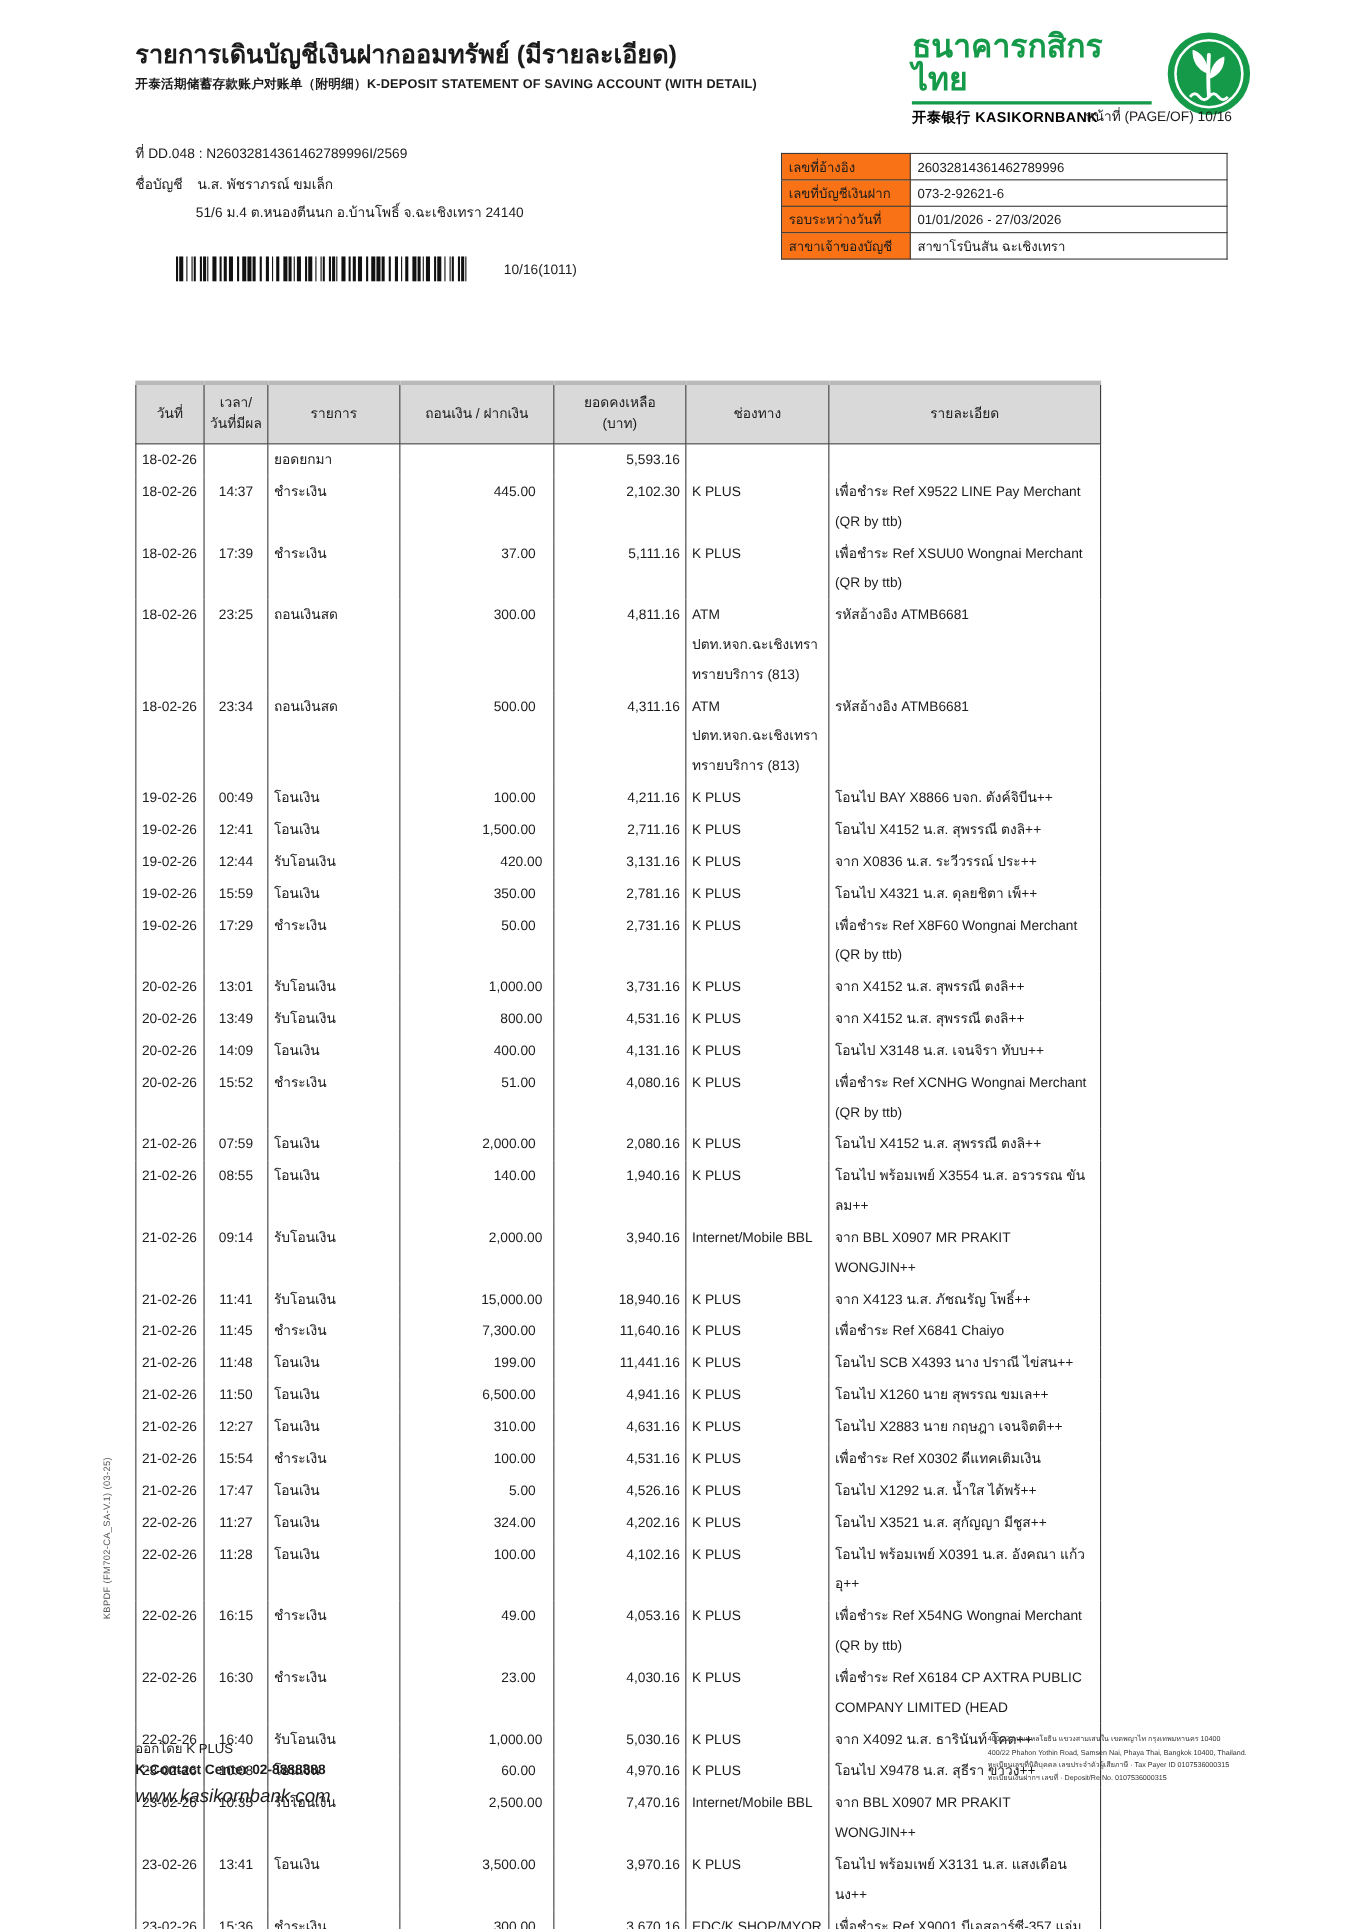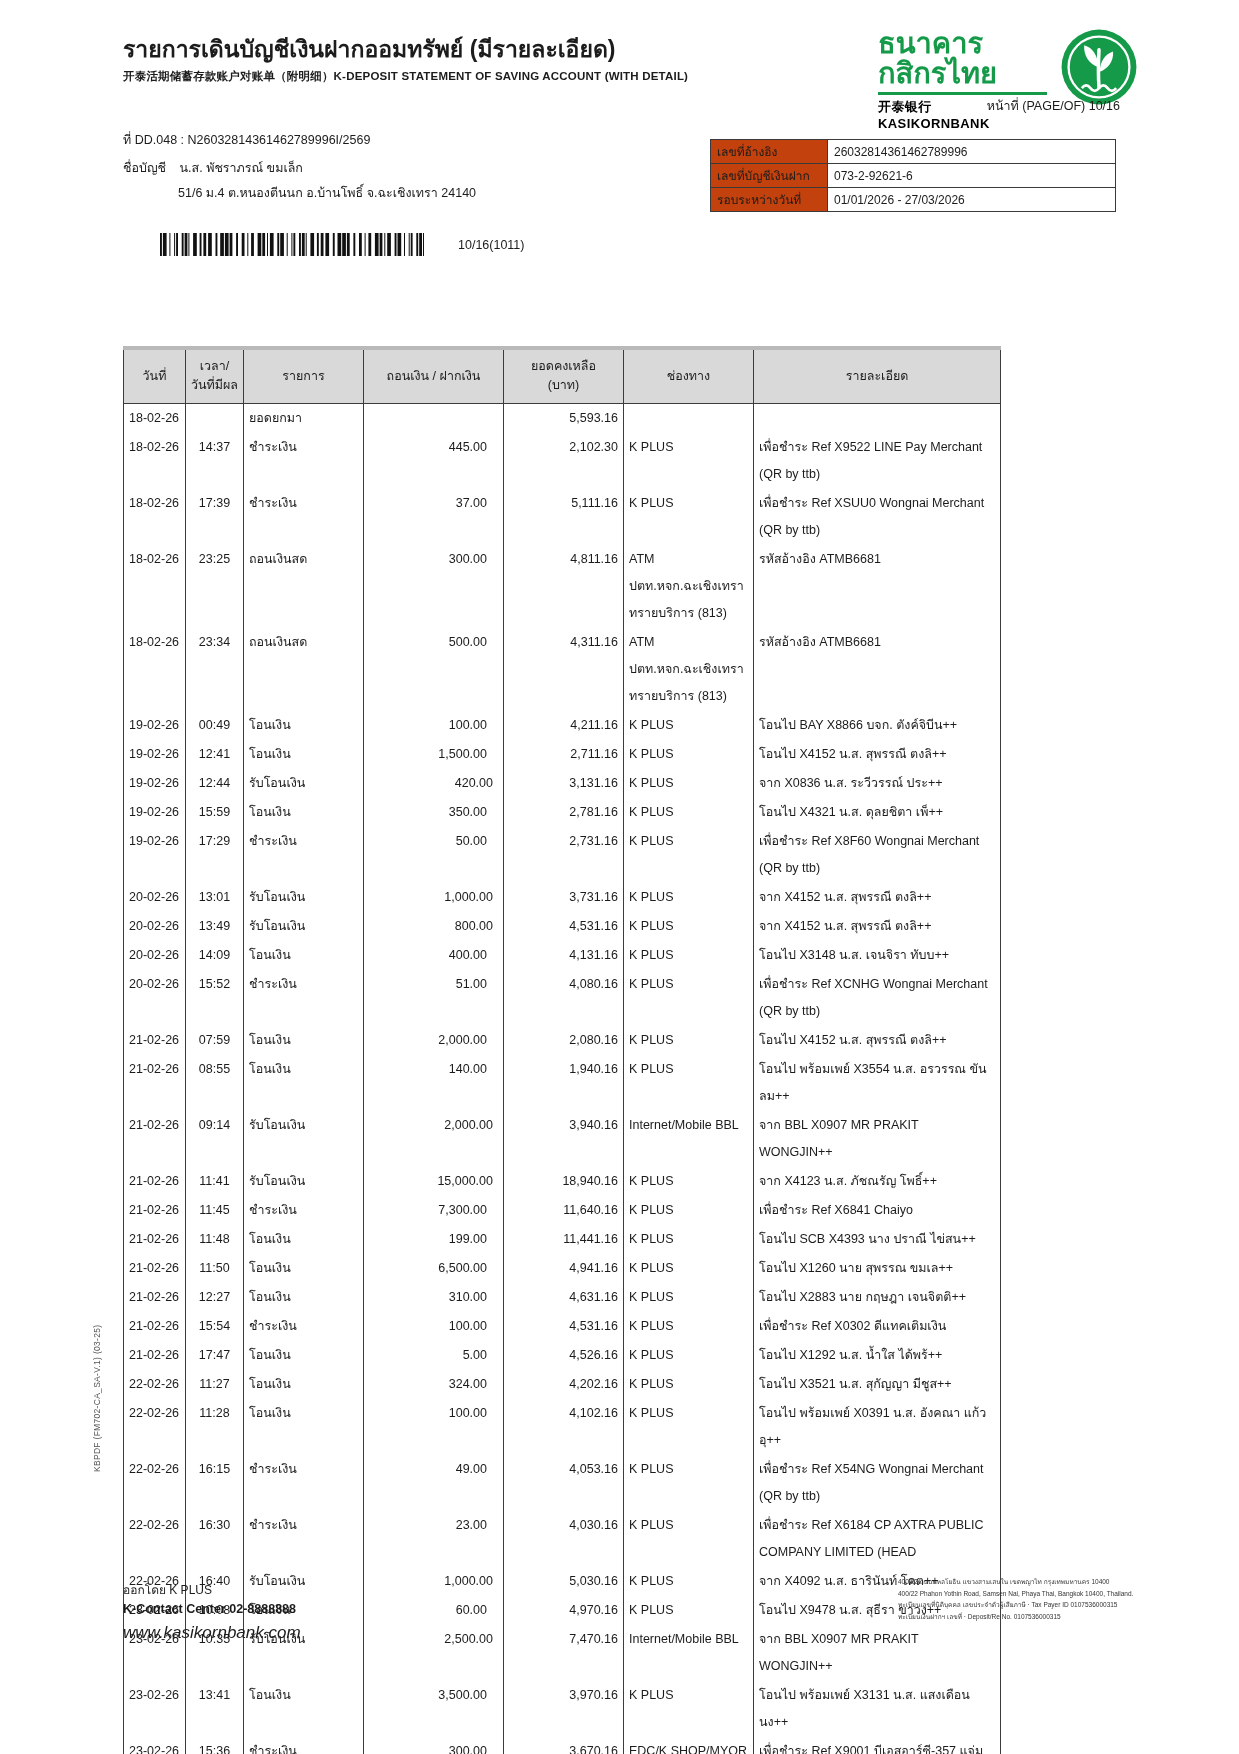--- a/index.html
+++ b/index.html
@@ -6,36 +6,36 @@
   .page {
     position:relative; width:1138px; height:1754px; background:#ffffff;
     font-family:"Liberation Sans","DejaVu Sans",sans-serif; color:#1c1c1c;
     overflow:hidden;
   }
   
   .title-block { position:absolute; left:123px; top:36px; }
   .title-th { font-size:23px; font-weight:bold; line-height:1.2; }
   .title-sub { font-size:11.5px; font-weight:bold; margin-top:5px; letter-spacing:0.2px; }
 
-  .brand { position:absolute; left:878px; top:28px; display:flex; align-items:flex-start; gap:13px; }
+  .brand { position:absolute; left:829px; top:28px; display:flex; align-items:flex-start; gap:13px; }
   .brand-text { display:flex; flex-direction:column; }
   .brand-th { font-size:29px; font-weight:bold; line-height:1.05; }
   .brand-sub { font-size:13px; font-weight:bold; margin-top:3px; padding-top:3px; border-top:3px solid; letter-spacing:0.4px; }
   .logo { width:78px; height:78px; flex:0 0 auto; }
 
   .page-label { position:absolute; left:950px; top:96px; width:170px; text-align:right; font-size:12.5px; }
 
   .doc-no   { position:absolute; left:123px; top:130px; font-size:12.5px; }
   .acct-line{ position:absolute; left:123px; top:158px; font-size:12.5px; }
   .acct-line .sp { display:inline-block; width:10px; }
   .acct-addr{ position:absolute; left:178px; top:183px; font-size:12.5px; }
 
   .info-table { position:absolute; left:710px; top:139px; width:406px; border-collapse:collapse; font-size:12px; }
   .info-table td { border:1px solid #3a3a3a; padding:2px 6px; height:18.5px; }
-  .info-table .lbl { background:#c2410c; width:104px; }
+  .info-table .lbl { background:#f97316; width:104px; }
 
   .barcode { position:absolute; left:160px; top:233px; width:266px; height:23px; }
   .barcode-label { position:absolute; left:458px; top:238px; font-size:12.5px; }
 
   
   .txn { position:absolute; left:123px; top:346px; width:877px; border-collapse:collapse; table-layout:fixed; font-size:12.5px; }
   .txn th {
     background:#d9d9d9; border:1px solid #3c3c3c; border-top:4px solid #b9b9b9;
     font-weight:normal; padding:7px 3px; white-space:pre-line; line-height:1.55; text-align:center;
   }
@@ -108,20 +108,24 @@
           <td class="lbl">เลขที่อ้างอิง</td>
           <td>26032814361462789996</td>
         </tr>
         <tr>
           <td class="lbl">เลขที่บัญชีเงินฝาก</td>
           <td>073-2-92621-6</td>
         </tr>
         <tr>
           <td class="lbl">รอบระหว่างวันที่</td>
           <td>01/01/2026 - 27/03/2026</td>
+        </tr>
+        <tr>
+          <td class="lbl">สาขาเจ้าของบัญชี</td>
+          <td>สาขาโรบินสัน ฉะเชิงเทรา</td>
         </tr>
       </tbody>
   </table>
 
   <div class="barcode">
     <svg width="266" height="23">
         <rect x="0.0" y="0" width="1.9" height="23" fill="#111"></rect>
         <rect x="2.9" y="0" width="3.7" height="23" fill="#111"></rect>
         <rect x="9.4" y="0" width="1.0" height="23" fill="#111"></rect>
         <rect x="14.1" y="0" width="1.0" height="23" fill="#111"></rect>

